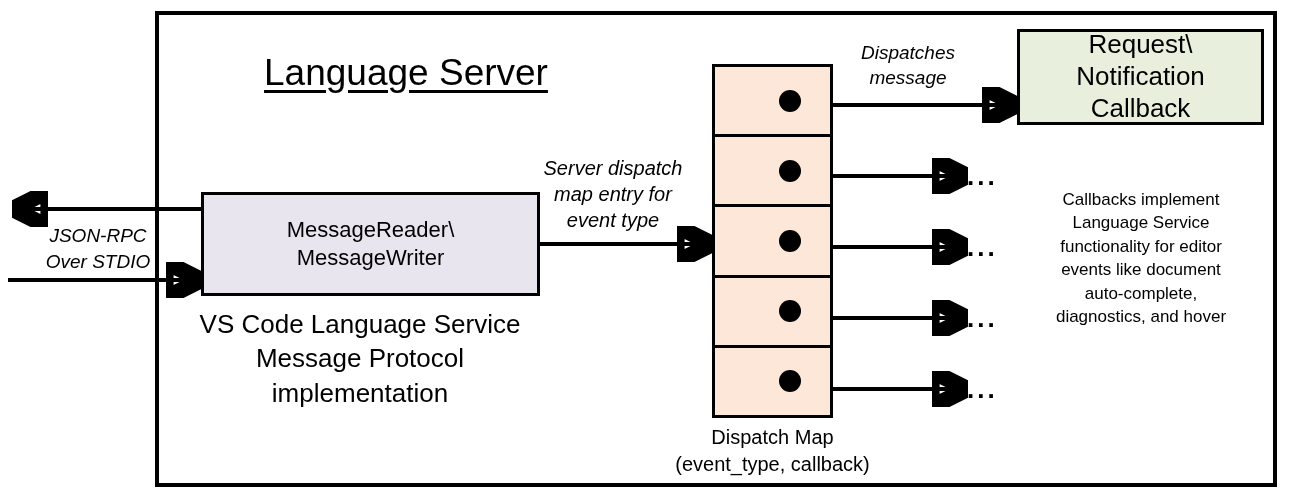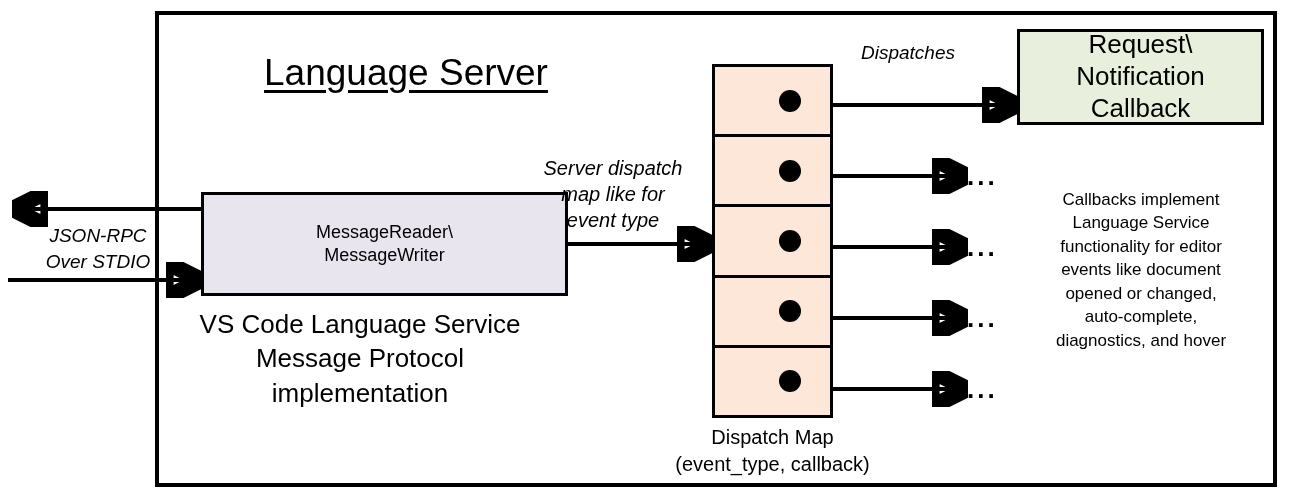--- a/index.html
+++ b/index.html
@@ -16,24 +16,24 @@
 
   #server-title{
     left:236px;top:52px;width:340px;
     font-size:37px;line-height:1.15;text-align:center;
     text-decoration:underline;text-underline-offset:5px;
     white-space:nowrap;
   }
 
   
   #reader-writer-box{
-    left:201px;top:192px;width:367px;height:104px;
+    left:201px;top:192px;width:339px;height:104px;
     border:3px solid #000;box-sizing:border-box;background:#E8E5EF;
     display:flex;align-items:center;justify-content:center;
-    font-size:18px;line-height:1.28;text-align:center;
+    font-size:22px;line-height:1.28;text-align:center;
   }
   #reader-writer-caption{
     left:185px;top:307px;width:350px;
     font-size:26px;line-height:1.32;text-align:center;
   }
 
   
   #jsonrpc-label{
     left:28px;top:223px;width:140px;
     font-size:19px;font-style:italic;line-height:1.35;text-align:center;
@@ -132,21 +132,21 @@
       <div>MessageWriter</div>
     </div>
   </div>
   <div class="abs" id="reader-writer-caption">
     <div>VS Code Language Service</div>
     <div>Message Protocol implementation</div>
   </div>
 
   <div class="abs" id="lookup-label">
     <div>Server dispatch</div>
-    <div>map like for</div>
+    <div>map entry for</div>
     <div>event type</div>
   </div>
 
   <div class="abs" id="dispatch-map">
     <div class="map-cell">
       <span class="map-dot"></span>
     </div>
     <div class="map-cell">
       <span class="map-dot"></span>
     </div>
@@ -166,33 +166,33 @@
     <div>(event_type, callback)</div>
   </div>
 
   <div class="abs ellipsis" style="left:967px;top:163px;">...</div>
   <div class="abs ellipsis" style="left:967px;top:234px;">...</div>
   <div class="abs ellipsis" style="left:967px;top:305px;">...</div>
   <div class="abs ellipsis" style="left:967px;top:376px;">...</div>
 
   <div class="abs" id="dispatch-msg-label">
     <div>Dispatches</div>
+    <div>message</div>
   </div>
 
   <div class="abs" id="callback-box">
     <div>
       <div>Request\</div>
       <div>Notification</div>
       <div>Callback</div>
     </div>
   </div>
 
   <div class="abs" id="callback-desc">
     <div>Callbacks implement</div>
     <div>Language Service</div>
     <div>functionality for editor</div>
     <div>events like document</div>
-    <div>opened or changed,</div>
     <div>auto-complete,</div>
     <div>diagnostics, and hover</div>
   </div>
 
 </div>
 
 </body></html>

